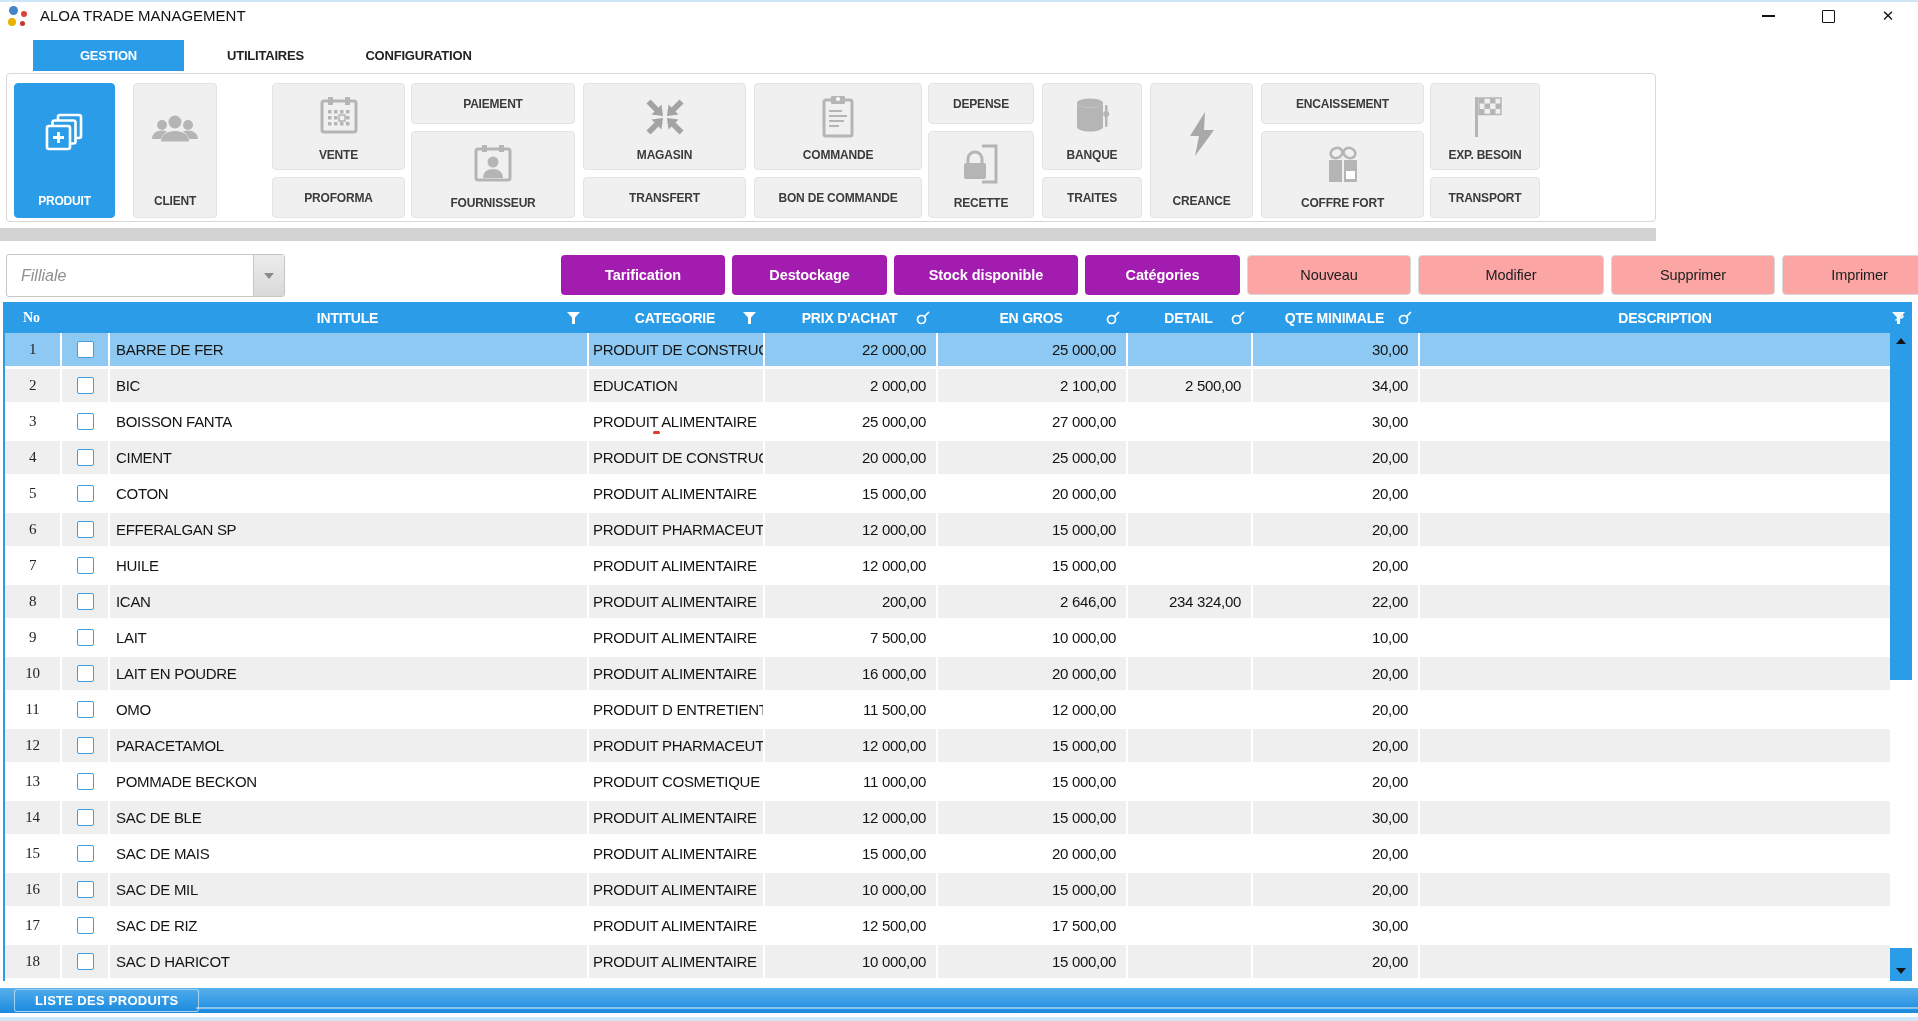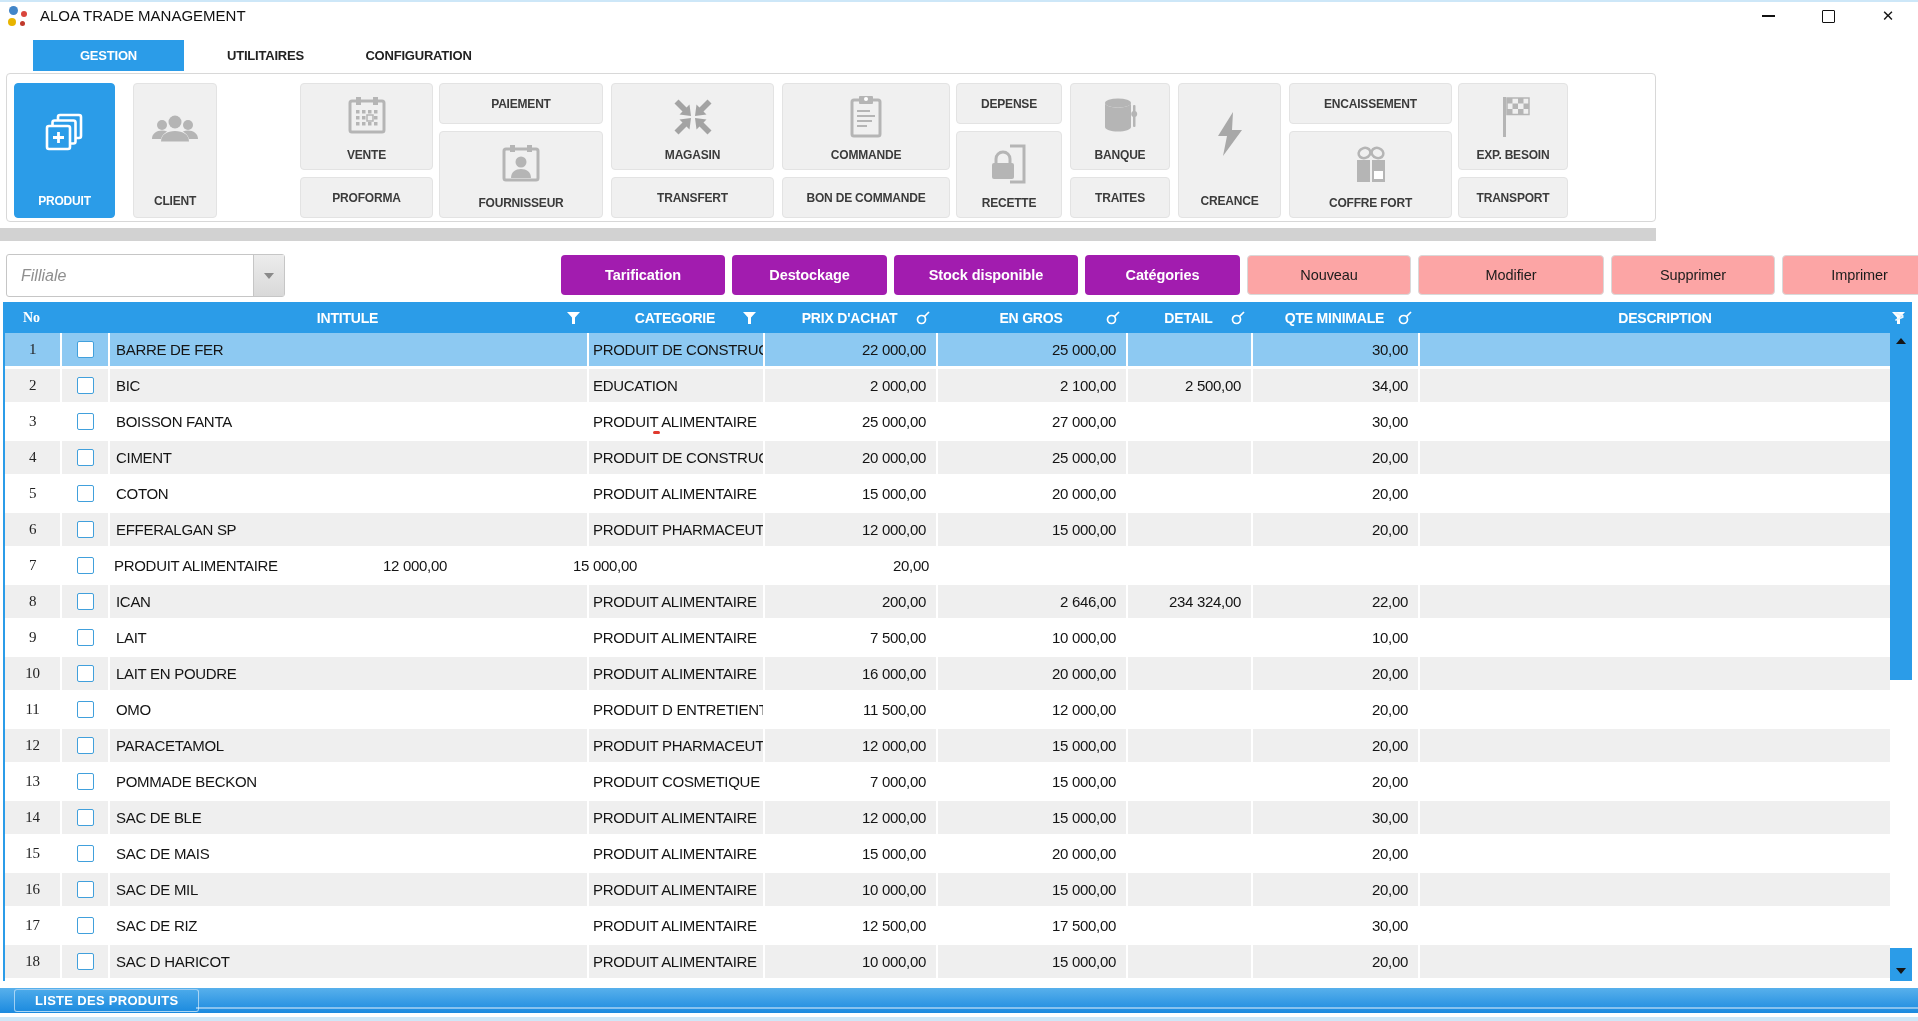--- a/index.html
+++ b/index.html
@@ -27,21 +27,21 @@
        font-size:13px;font-weight:700;letter-spacing:-0.2px;color:#222;}
   .tab.active{background:#2b9ce8;color:#fff;width:123px;}
 
   
   .ribbon{position:absolute;top:73px;left:6px;width:1650px;height:149px;border:1px solid #d8d8d8;
           border-radius:4px;background:#fff;box-sizing:border-box;display:flex;align-items:flex-start;
           padding:9px 0 0 7px;}
   .ribbon-col{display:flex;flex-direction:column;gap:7px;height:135px;}
   .col-produit{width:101px;margin-right:18px;}
   .col-client{width:84px;margin-right:55px;justify-content:flex-end;}
-  .col-vente{width:133px;margin-right:6px;margin-left:28px;}
+  .col-vente{width:133px;margin-right:6px;}
   .col-paiement{width:164px;margin-right:8px;}
   .col-magasin{width:163px;margin-right:8px;}
   .col-commande{width:168px;margin-right:6px;}
   .col-depense{width:106px;margin-right:8px;}
   .col-banque{width:100px;margin-right:8px;}
   .col-creance{width:103px;margin-right:8px;}
   .col-encaissement{width:163px;margin-right:6px;}
   .col-exp-besoin{width:110px;margin-right:6px;}
   .col-messagerie{width:98px;}
   .ribbon-btn{background:#f0f0f0;border:1px solid #e3e3e3;border-radius:4px;box-sizing:border-box;
@@ -535,20 +535,21 @@
         <div class="g-cell c-eg num">15 000,00</div>
         <div class="g-cell c-det num"></div>
         <div class="g-cell c-qte num">20,00</div>
         <div class="g-cell c-desc"></div>
       </div>
       <div class="g-row odd">
         <div class="g-cell c-no">7</div>
         <div class="g-cell c-chk">
           <div class="checkbox"></div>
         </div>
+        <div class="g-cell c-int">HUILE</div>
         <div class="g-cell c-cat">PRODUIT ALIMENTAIRE</div>
         <div class="g-cell c-pa num">12 000,00</div>
         <div class="g-cell c-eg num">15 000,00</div>
         <div class="g-cell c-det num"></div>
         <div class="g-cell c-qte num">20,00</div>
         <div class="g-cell c-desc"></div>
       </div>
       <div class="g-row even">
         <div class="g-cell c-no">8</div>
         <div class="g-cell c-chk">
@@ -614,21 +615,21 @@
         <div class="g-cell c-qte num">20,00</div>
         <div class="g-cell c-desc"></div>
       </div>
       <div class="g-row odd">
         <div class="g-cell c-no">13</div>
         <div class="g-cell c-chk">
           <div class="checkbox"></div>
         </div>
         <div class="g-cell c-int">POMMADE BECKON</div>
         <div class="g-cell c-cat">PRODUIT COSMETIQUE</div>
-        <div class="g-cell c-pa num">7 000,00</div>
+        <div class="g-cell c-pa num">11 000,00</div>
         <div class="g-cell c-eg num">15 000,00</div>
         <div class="g-cell c-det num"></div>
         <div class="g-cell c-qte num">20,00</div>
         <div class="g-cell c-desc"></div>
       </div>
       <div class="g-row even">
         <div class="g-cell c-no">14</div>
         <div class="g-cell c-chk">
           <div class="checkbox"></div>
         </div>

